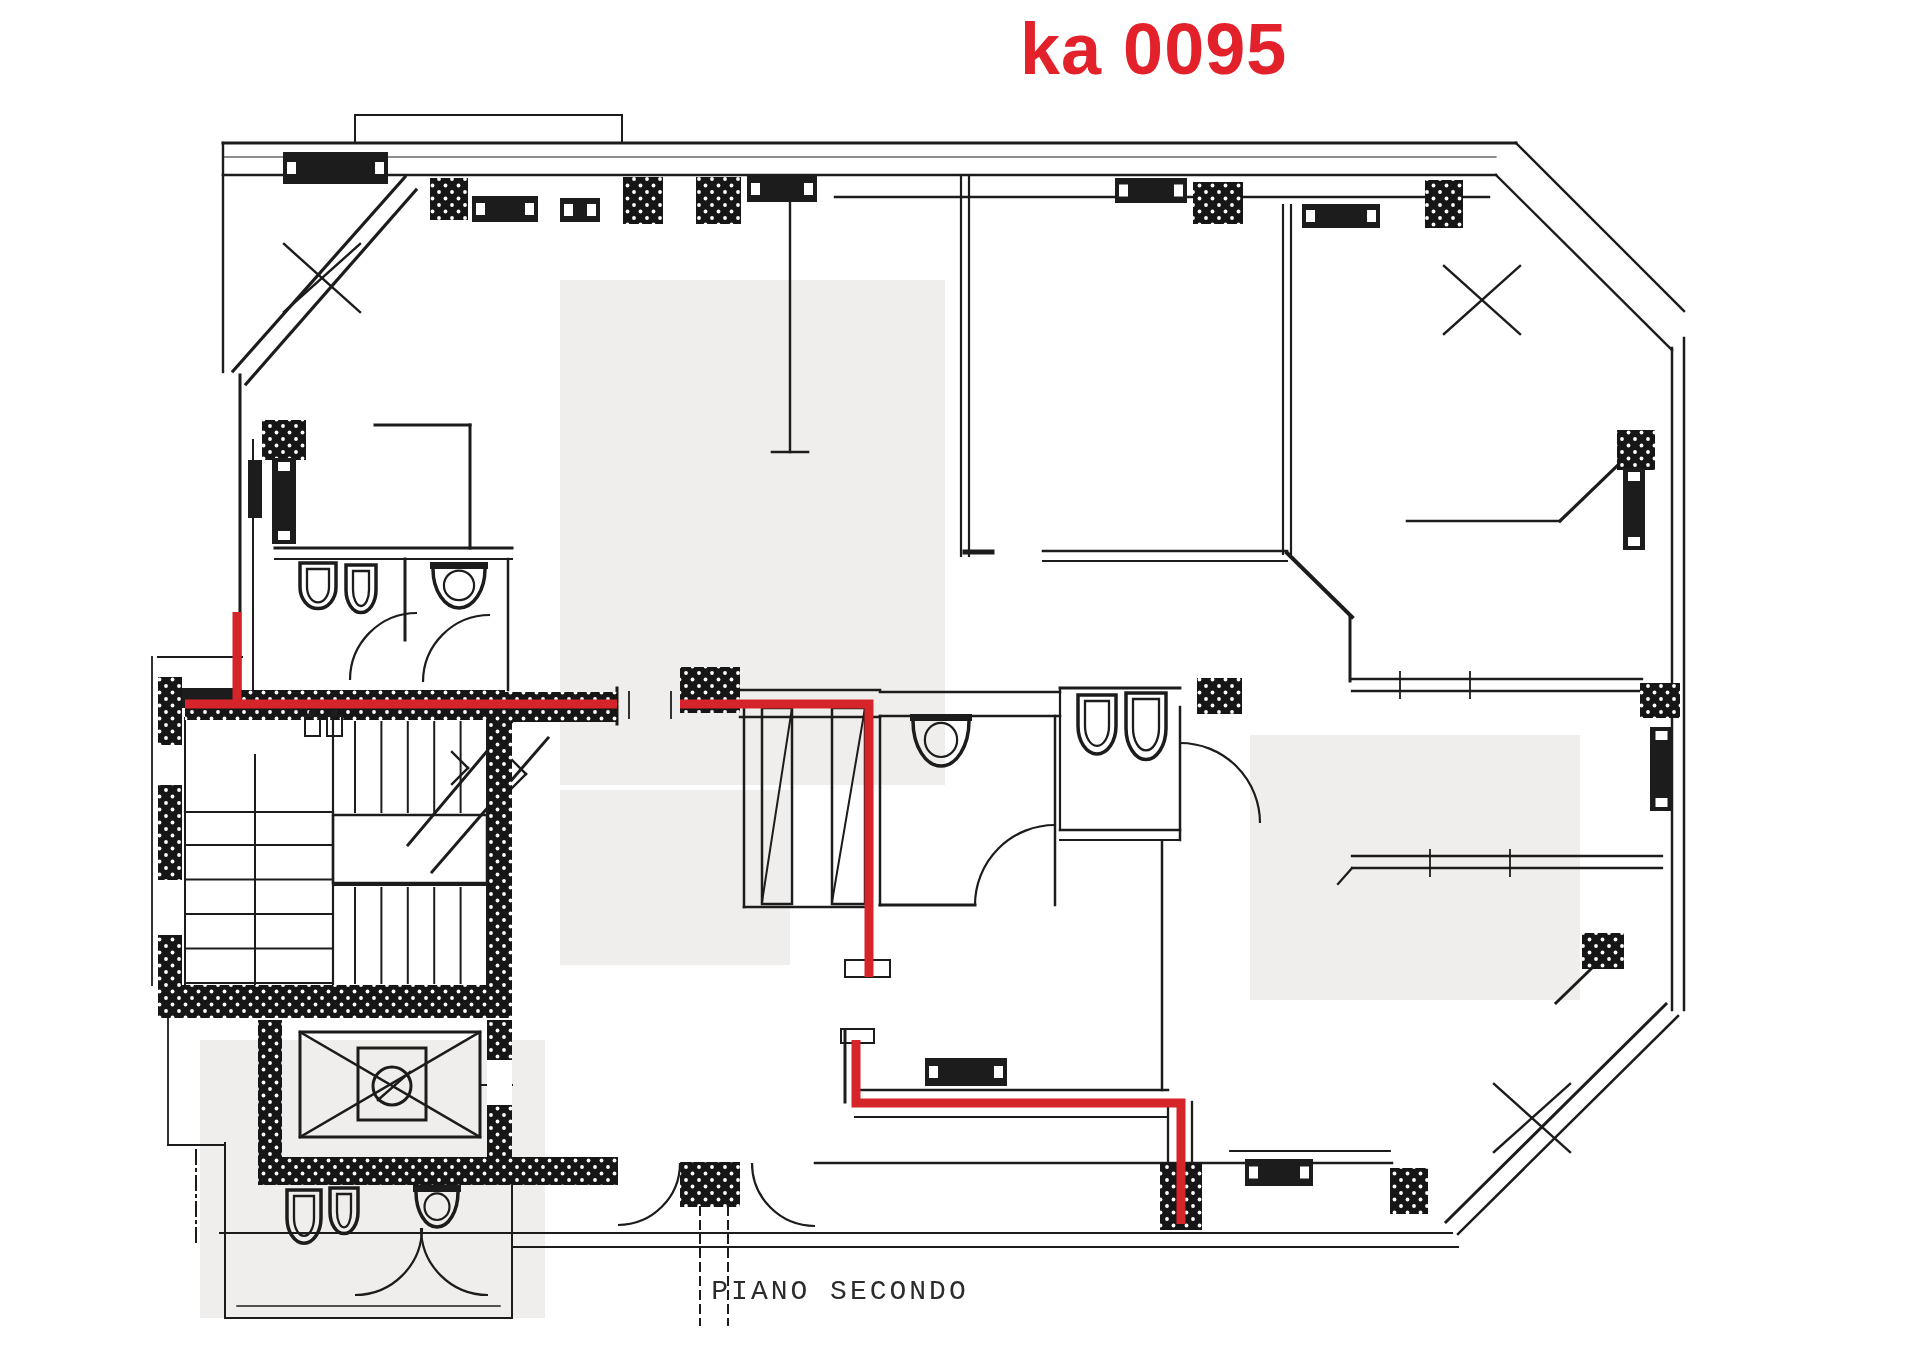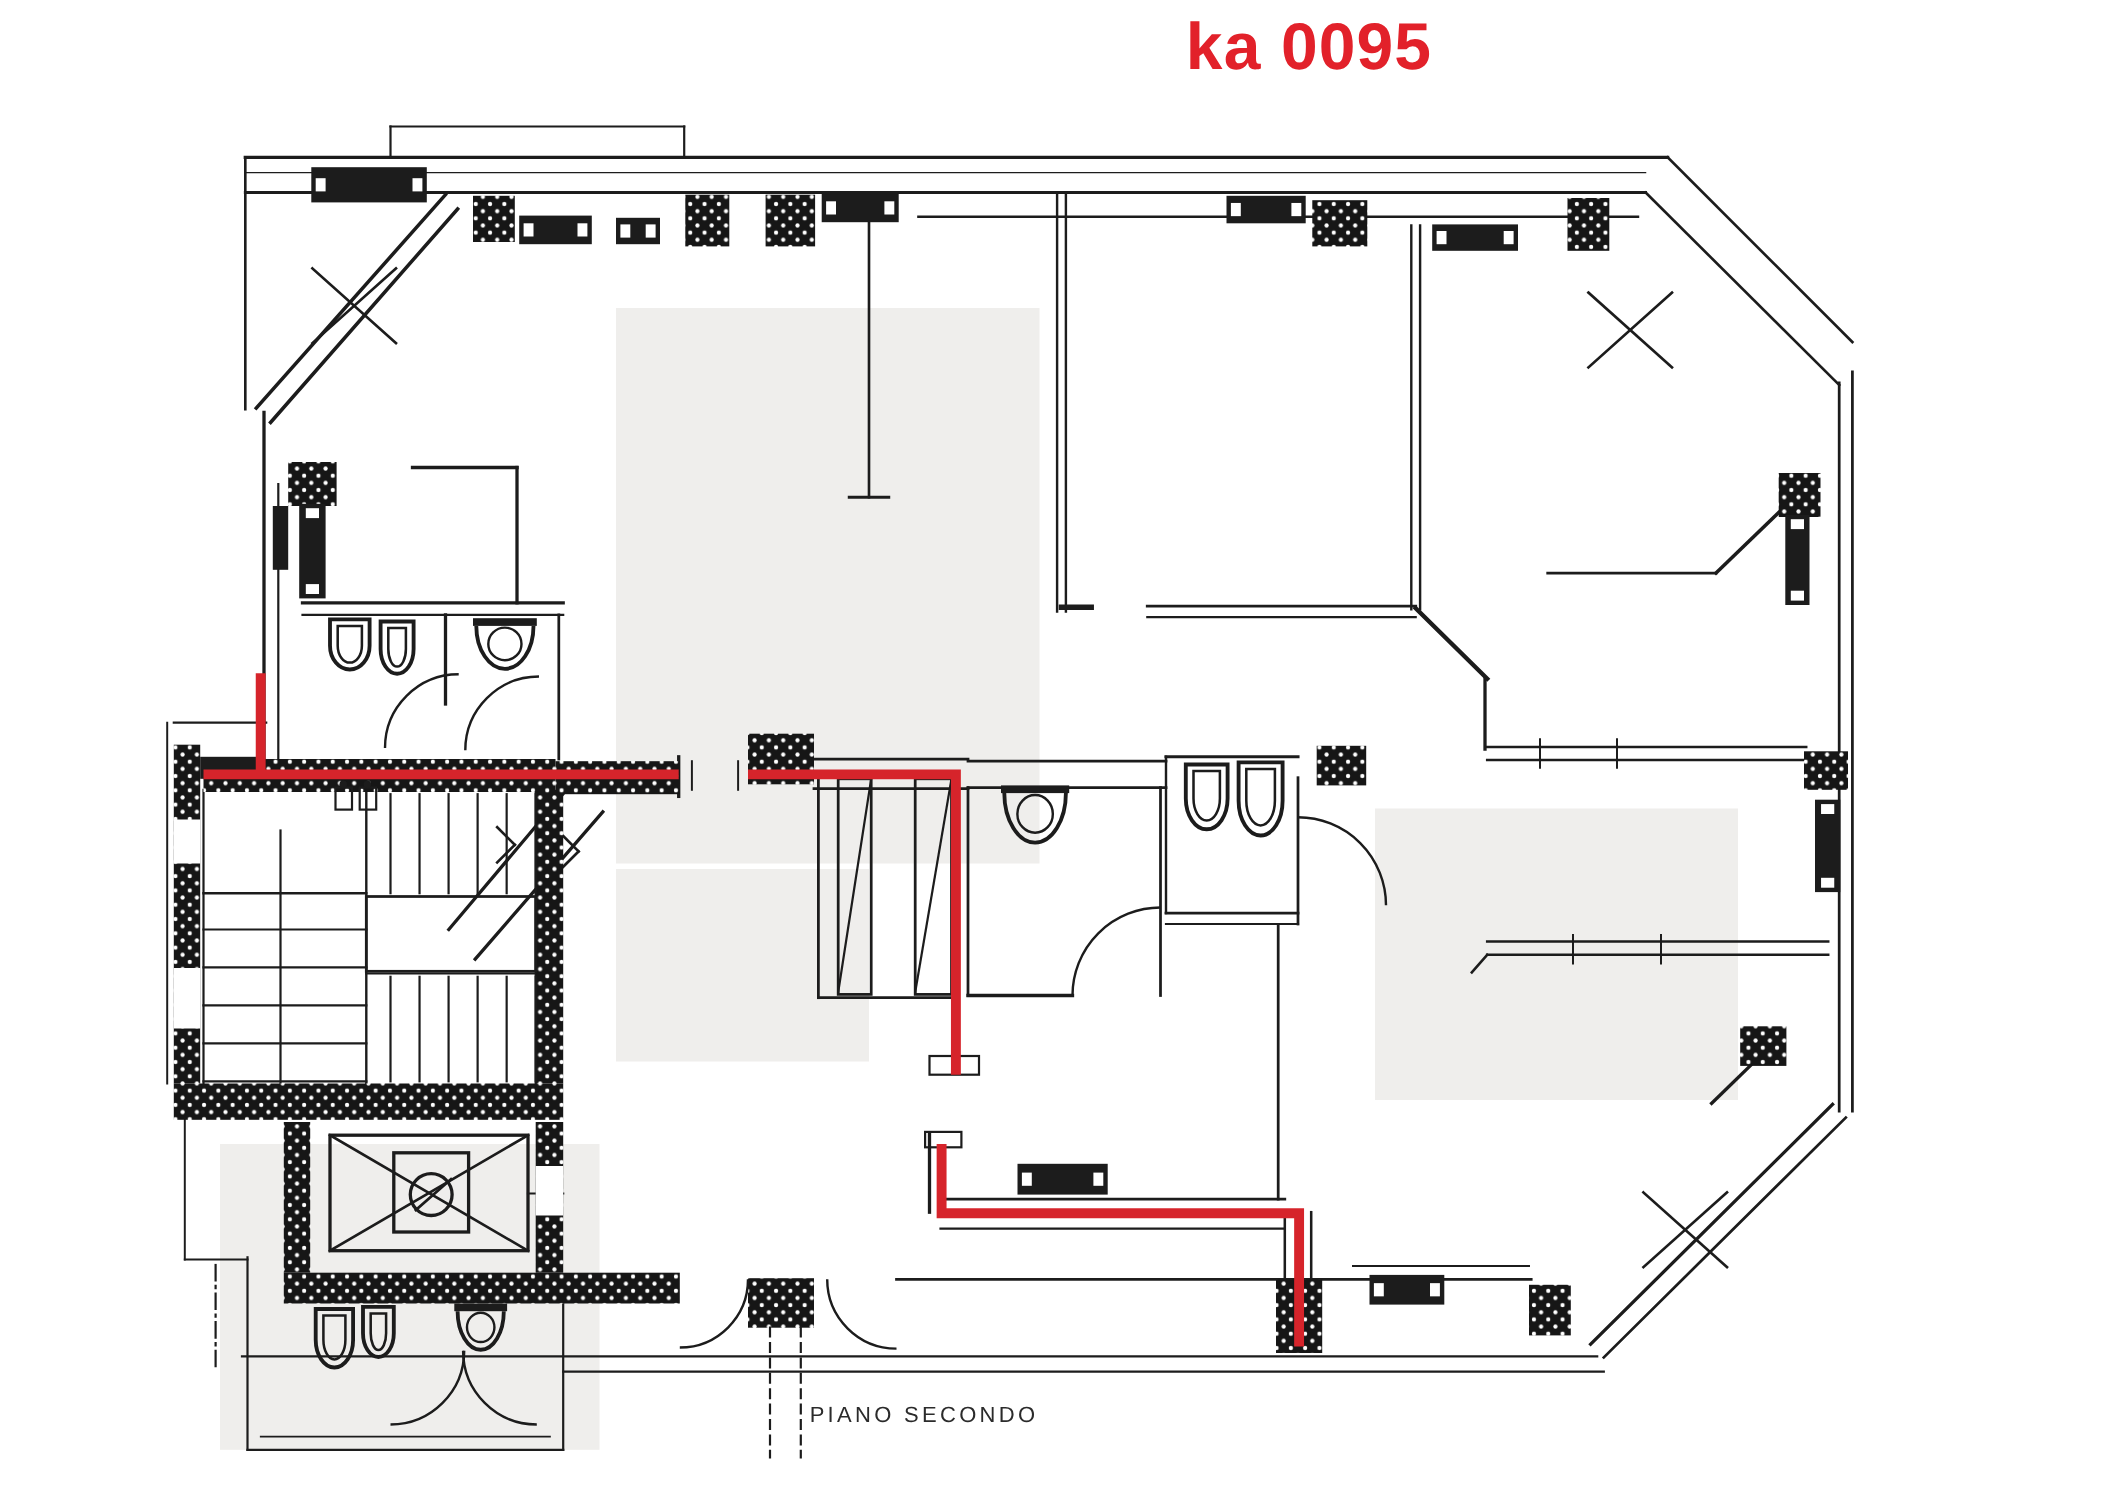--- a/index.html
+++ b/index.html
@@ -1,23 +1,23 @@
 <!DOCTYPE html>
 <html><head>
 <meta charset="utf-8">
 <style>
   html,body{margin:0;padding:0;background:#ffffff;}
   .plan-wrap{position:relative;width:1920px;height:1357px;background:#fff;overflow:hidden;
              font-family:"Liberation Sans", sans-serif;}
   #plan{position:absolute;left:0;top:0;width:100%;height:100%;}
-  .title{position:absolute;left:1020px;top:8px;width:340px;text-align:center;
-         font-family:"Liberation Sans", sans-serif;font-weight:bold;font-size:60px;
+  .title{position:absolute;left:1020px;top:8px;width:340px;
+         font-family:"Liberation Sans", sans-serif;font-weight:bold;font-size:72px;
          letter-spacing:1px;white-space:nowrap;}
   .caption{position:absolute;left:660px;top:1276px;width:360px;text-align:center;
-           font-family:Liberation Sans, sans-serif;font-size:20px;letter-spacing:3px;
+           font-family:Liberation Mono, monospace;font-size:28px;letter-spacing:3px;
            color:#2b2b2b;white-space:nowrap;}
 </style>
 </head>
 <body>
 
 <div class="plan-wrap">
   <svg id="plan" xmlns="http://www.w3.org/2000/svg" viewBox="0 0 1920 1357">
     <defs>
       <pattern id="hatch" width="13" height="13" patternUnits="userSpaceOnUse">
         <rect width="13" height="13" fill="#161616"></rect>

